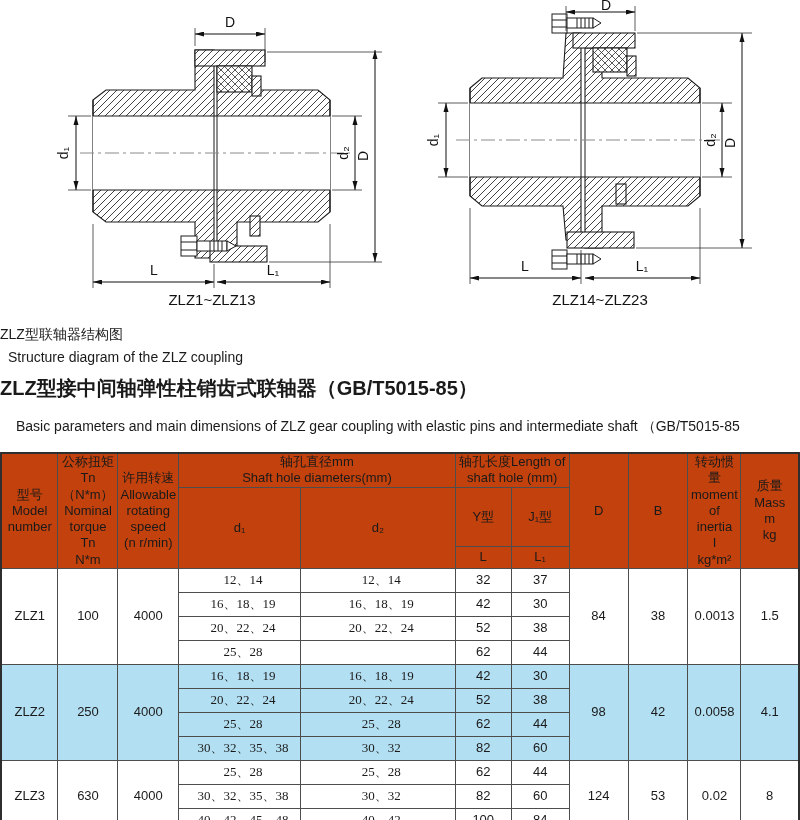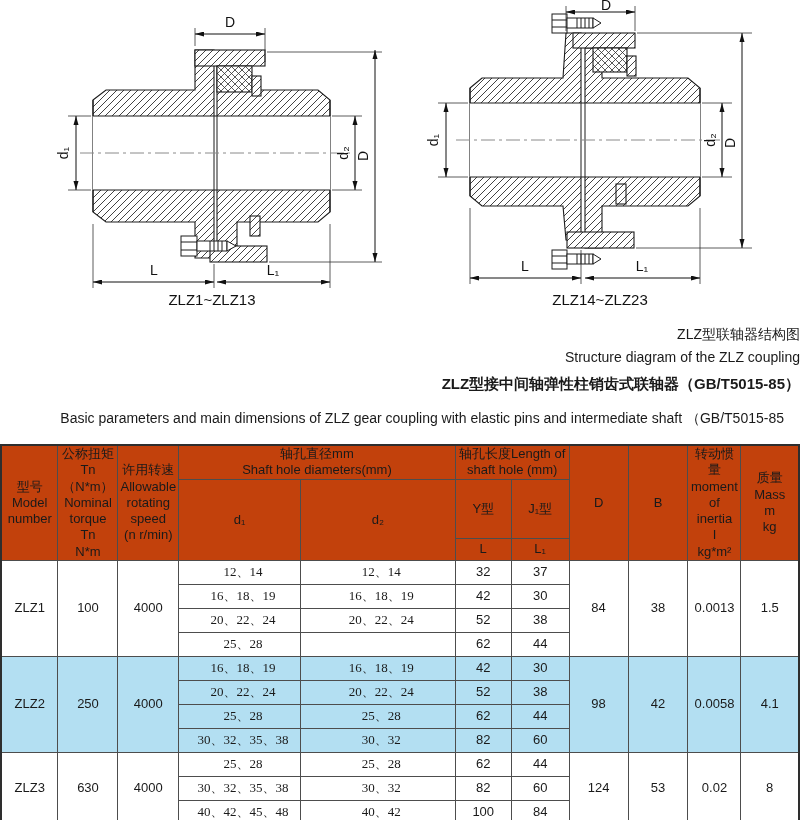--- a/index.html
+++ b/index.html
@@ -6,24 +6,24 @@
   .page{position:relative;width:800px;height:820px;background:#fff;overflow:hidden;
         font-family:"Liberation Sans","DejaVu Sans",sans-serif;color:#1a1a1a;}
   .diagrams{position:relative;width:800px;height:312px;}
   .fig{position:absolute;top:0;}
   .fig-left{left:30px;}
   .fig-right{left:400px;}
   svg text{font-family:"Liberation Sans","DejaVu Sans",sans-serif;fill:#111;}
   .dimtxt{font-size:14px;}
   .cap{font-size:15px;}
   
-  .titles{text-align:right;padding-top:14px;}
+  .titles{text-align:left;padding-top:14px;}
   .t-zh1{font-size:14px;margin:0 0 5px 0;}
   .t-en1{font-size:14px;margin:0 0 10px 0;padding-left:8px;}
-  .t-zh2{font-size:15px;font-weight:600;margin:0 0 6px 7px;}
+  .t-zh2{font-size:20px;font-weight:600;margin:0 0 6px 0;}
   .t-en2{font-size:14px;margin:16px;}
   
   table.spec{border-collapse:collapse;table-layout:fixed;margin:10px auto 0 auto;
              border:2px solid #2e2e2e;}
   table.spec th,table.spec td{border:1px solid #4d4d4d;text-align:center;vertical-align:middle;
              padding:0 2px;font-size:13px;line-height:1.25;}
   table.spec th{font-weight:normal;background:#c2410c;}
   .pre{white-space:pre-line;}
   .sm{font-size:11.5px;line-height:1.2;}
   .xs{font-size:11px;line-height:1.15;}

